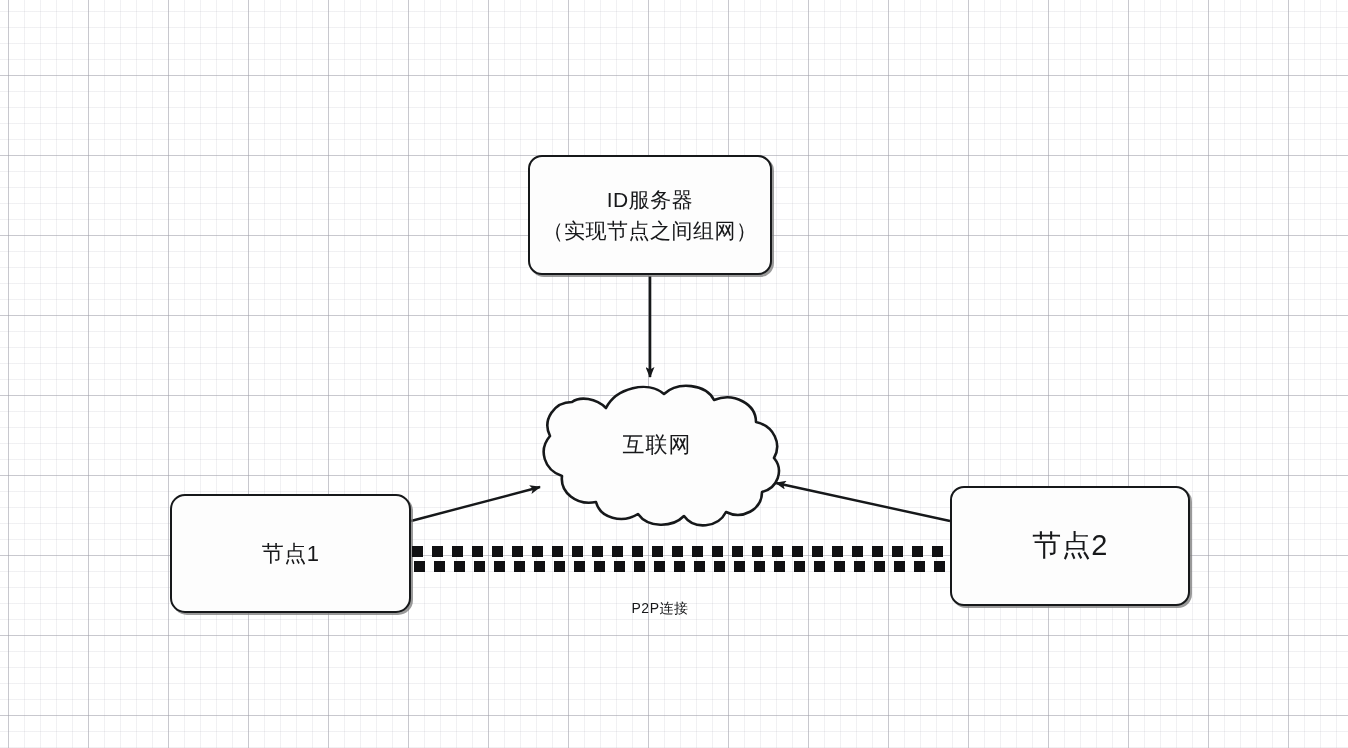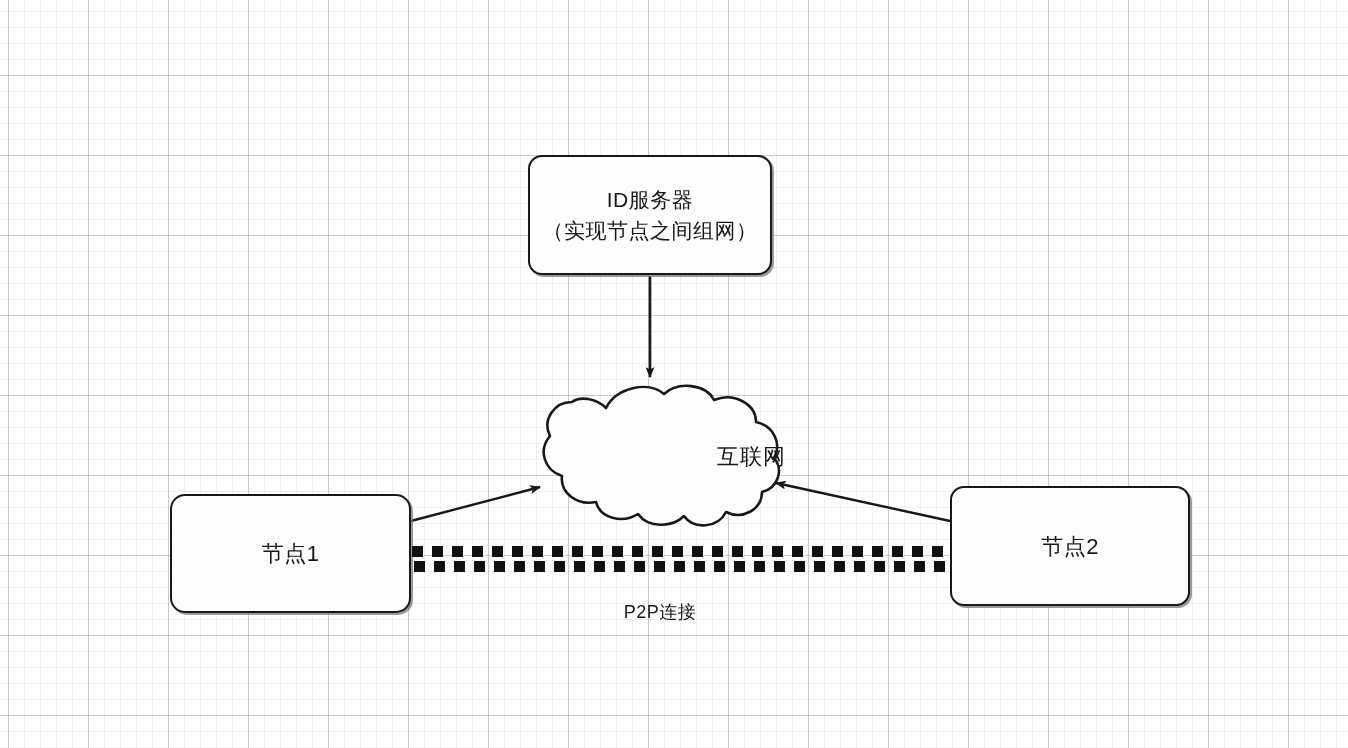--- a/index.html
+++ b/index.html
@@ -43,39 +43,39 @@
     letter-spacing: 0.5px;
   }
 
   #server-box { left: 528px; top: 155px; width: 244px; height: 120px; align-items: center; }
   #server-box .label { font-size: 21px; }
 
   #node1-box { left: 170px; top: 494px; width: 241px; height: 119px; border-radius: 15px; }
   #node1-box .label { font-size: 22px; }
 
   #node2-box { left: 950px; top: 486px; width: 240px; height: 120px; }
-  #node2-box .label { font-size: 22px; }
+  #node2-box .label { font-size: 29px; }
 
   
   #cloud-shape {
     position: absolute;
     left: 528px;
     top: 382px;
     width: 258px;
     height: 146px;
   }
   #cloud-label {
     position: absolute;
     left: 528px;
-    top: 382px;
+    top: 370px;
     width: 258px;
     height: 146px;
     display: flex;
     align-items: center;
-    justify-content: flex-end;
+    justify-content: center;
     font-size: 22px;
     color: #17181a;
     letter-spacing: 1px;
     padding-top: 4px;
     box-sizing: border-box;
   }
 
   
   #connectors {
     position: absolute;
@@ -96,21 +96,21 @@
   }
   #p2p-row-top { left: 412px; top: 546px; width: 537px; }
   #p2p-row-bottom { left: 414px; top: 561px; width: 535px; }
 
   #p2p-label {
     position: absolute;
     left: 560px;
     top: 600px;
     width: 200px;
     text-align: center;
-    font-size: 18px;
+    font-size: 14px;
     color: #17181a;
     letter-spacing: 0.5px;
   }
 </style>
 </head>
 <body>
 
 <div id="canvas">
 
   <svg id="connectors" viewBox="0 0 1348 748" xmlns="http://www.w3.org/2000/svg">

